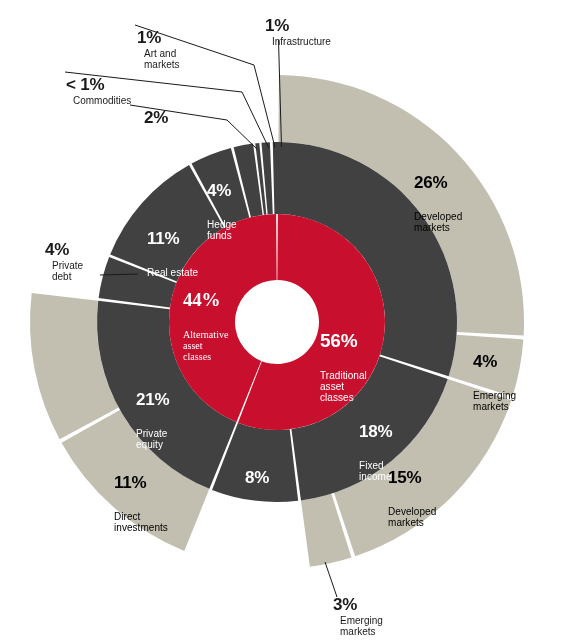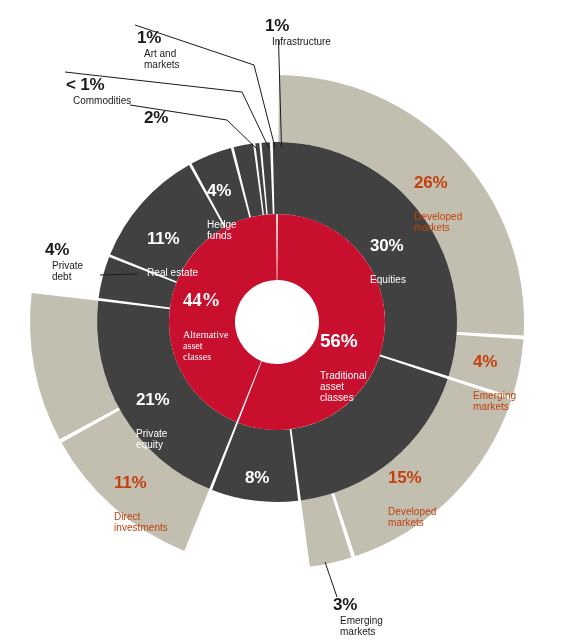--- a/index.html
+++ b/index.html
@@ -43,21 +43,21 @@
     letter-spacing: -0.2px;
     margin-bottom: 1px;
   }
   .lbl .nm {
     display: block;
     font-size: 10px;
     font-weight: 400;
     letter-spacing: 0.05px;
   }
   .lbl.white .pct, .lbl.white .nm { color: #ffffff; }
-  .lbl.dark  .pct, .lbl.dark  .nm { color: #c2410c; }
+  .lbl.dark  .pct, .lbl.dark  .nm { color: #000000; }
 
   .lbl.big .pct { font-size: 19px; }
 
   
   .callout {
     position: absolute;
     line-height: 1.12;
   }
   .callout .pct {
     display: block;
@@ -135,25 +135,26 @@
 classes</span>
   </div>
 
   <div class="lbl white big" style="left:183px; top:271px;font-family:Liberation Serif, serif;">
     <span class="pct">44%</span>
     <span class="nm">Alternative
 asset
 classes</span>
   </div>
 
-  <div class="lbl white" style="left:370px; top:218px;">
-    <span class="pct">30%</span>
-    <span class="nm">Equities</span>
-  </div>
-
+
+  <div class="lbl white" style="left:359px; top:404px;">
+    <span class="pct">18%</span>
+    <span class="nm">Fixed
+income</span>
+  </div>
 
   <div class="lbl white" style="left:245px; top:450px;">
     <span class="pct">8%</span>
     <span class="nm">Cash</span>
   </div>
 
   <div class="lbl white" style="left:136px; top:372px;">
     <span class="pct">21%</span>
     <span class="nm">Private
 equity</span>

